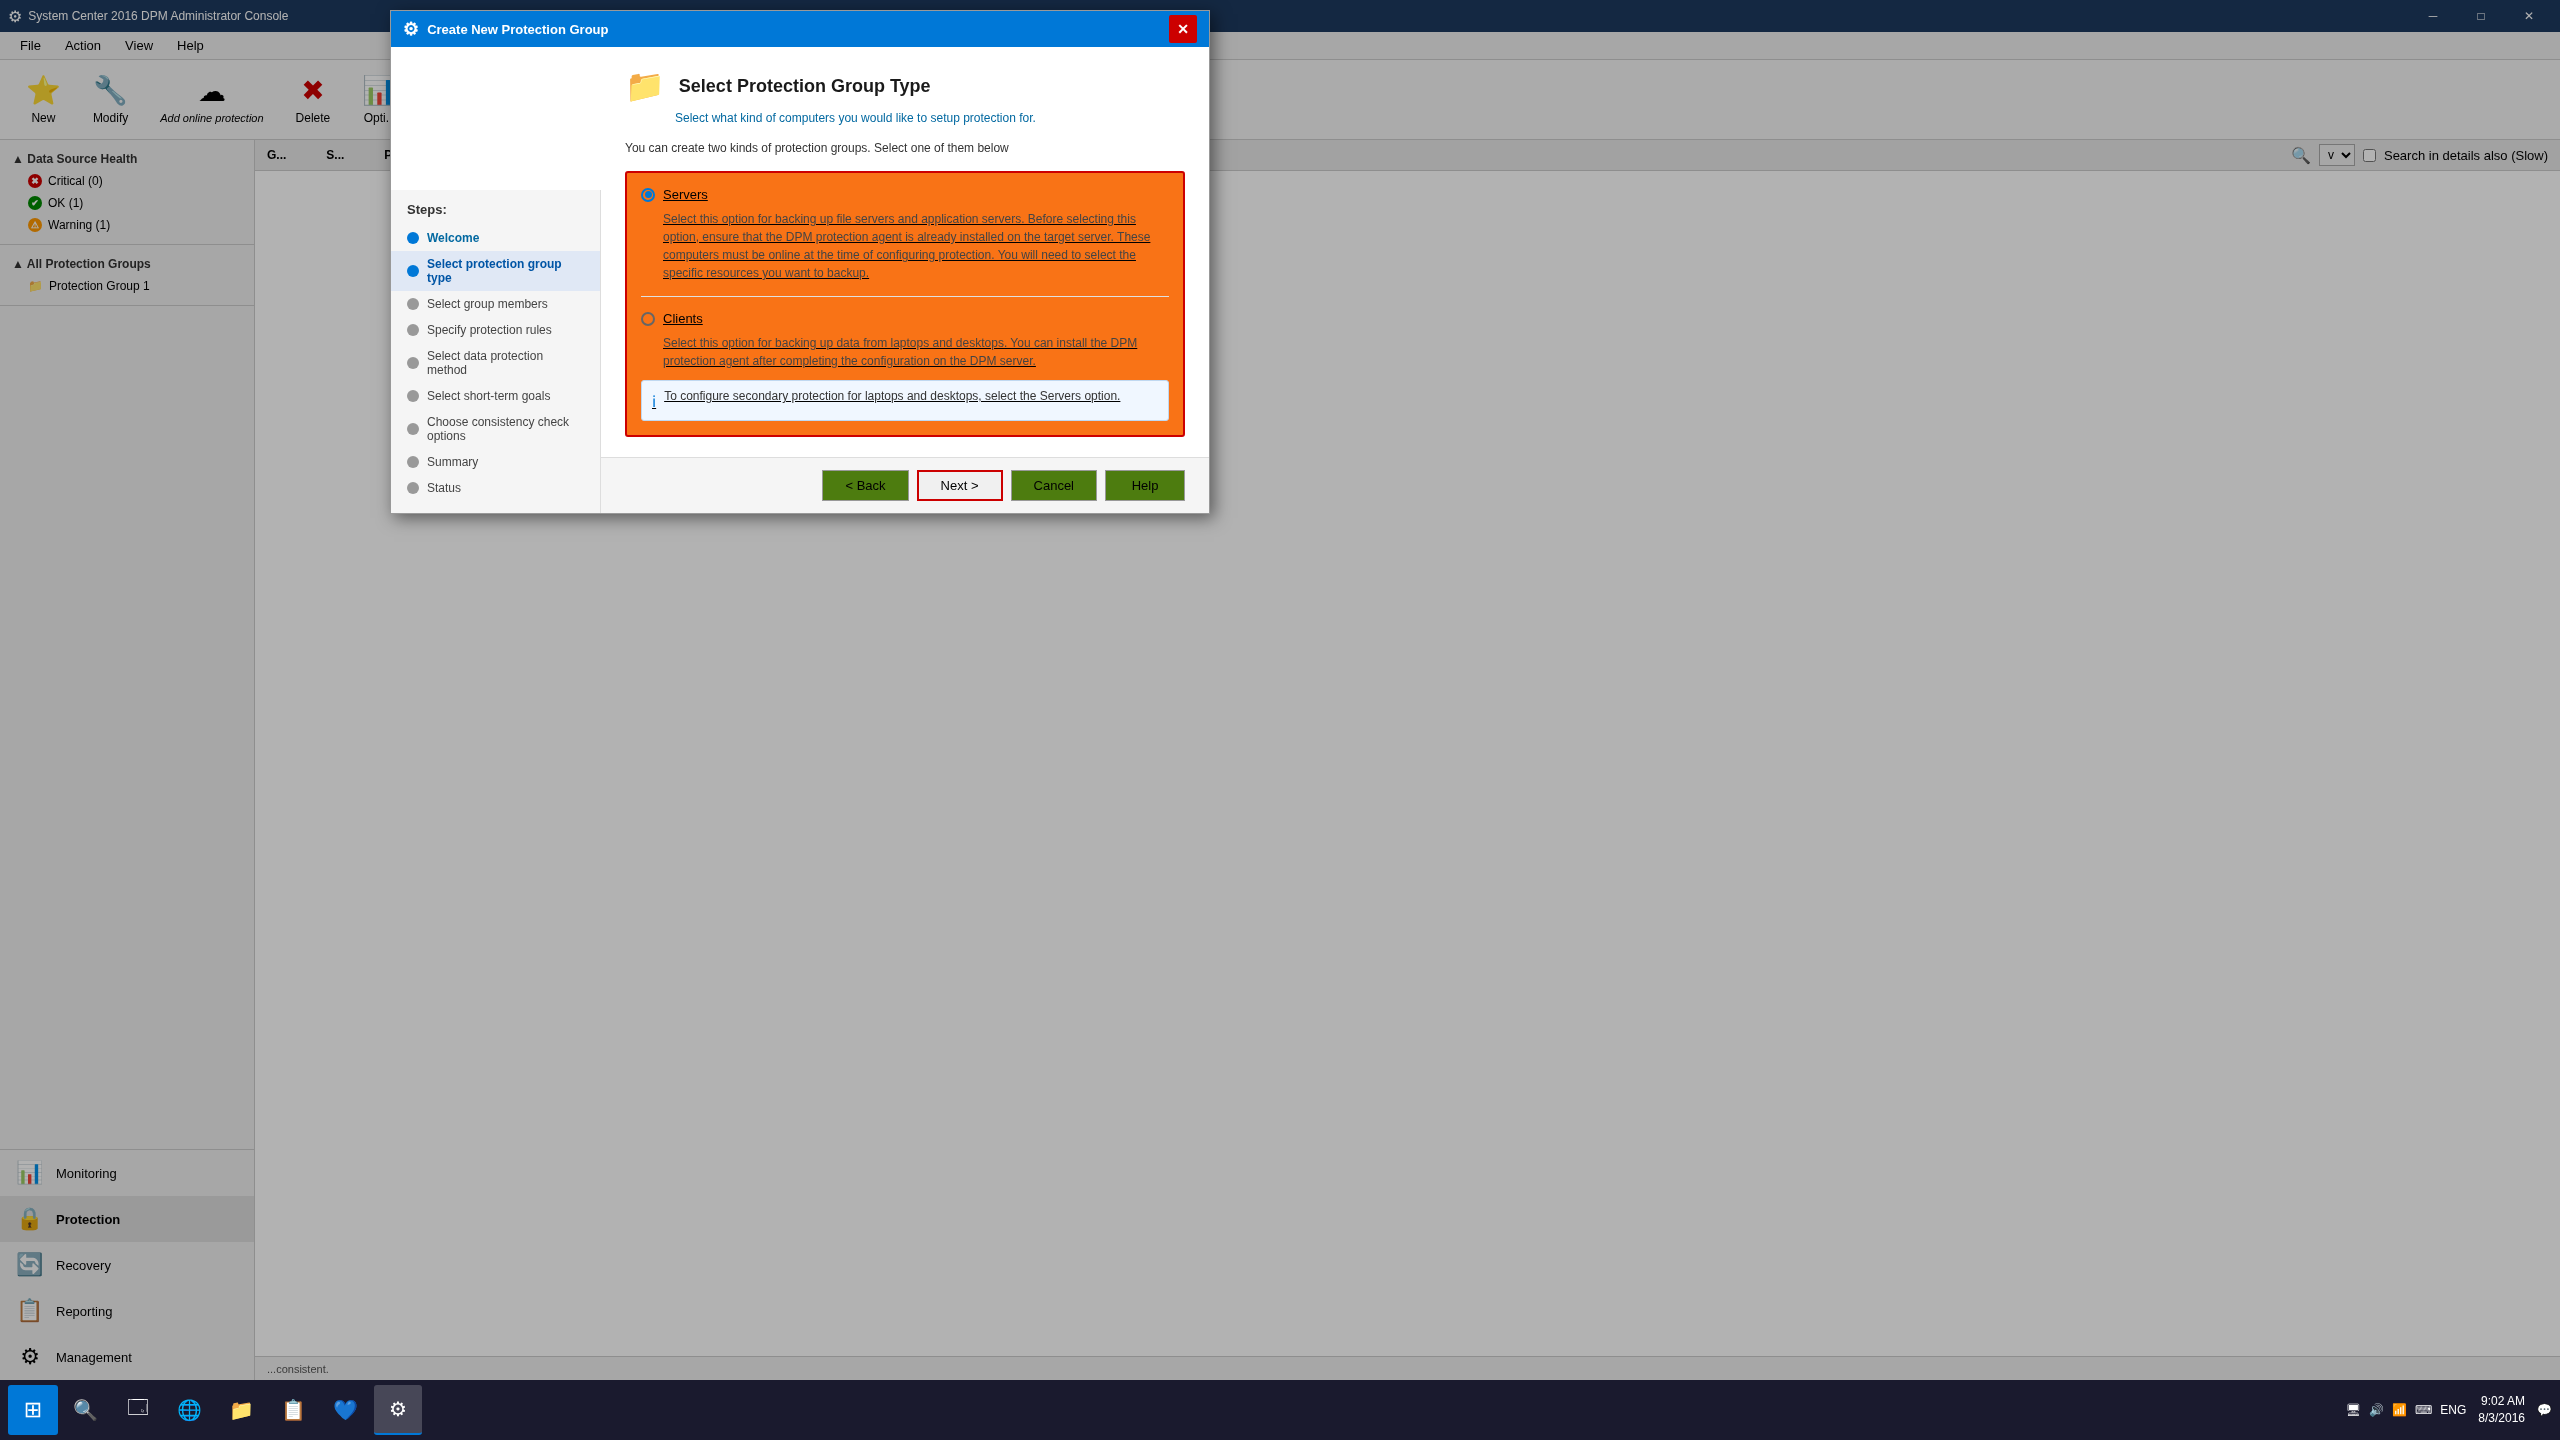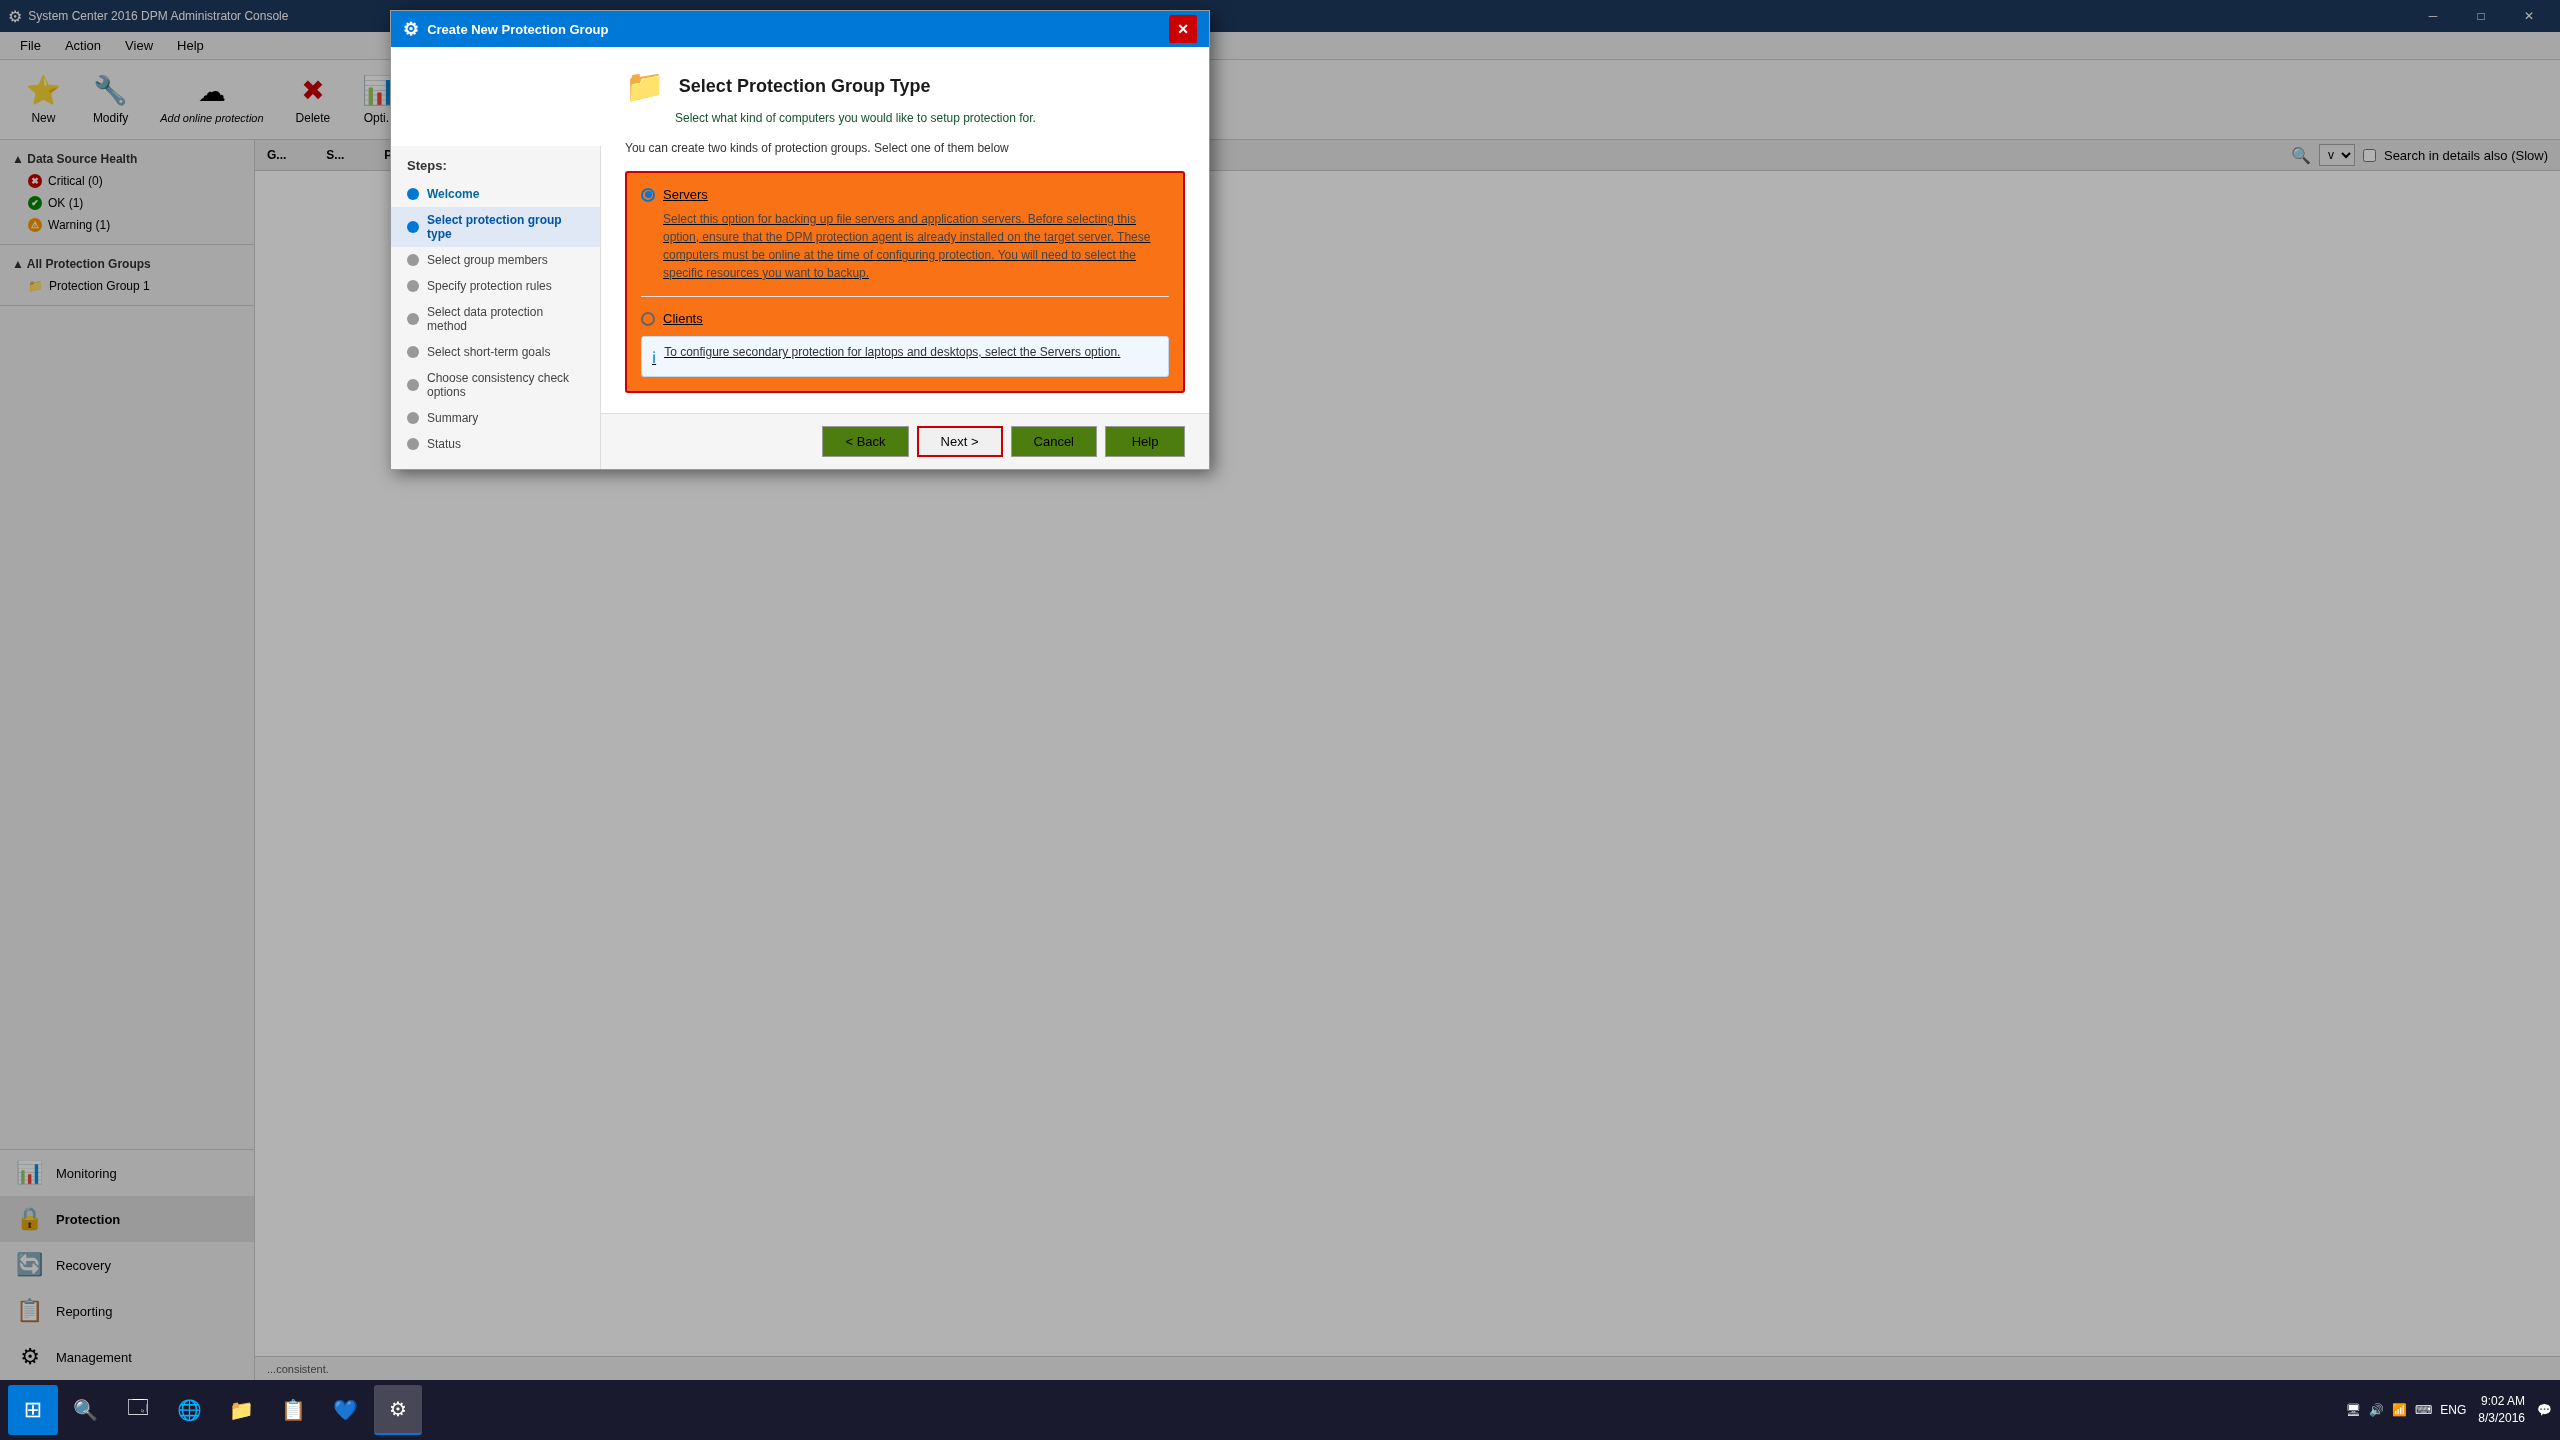--- a/index.html
+++ b/index.html
@@ -384,21 +384,21 @@
       display: flex;
       align-items: center;
       gap: 14px;
     }
     .dialog-page-title .folder-icon {
       font-size: 32px;
       color: #f0a000;
     }
     .dialog-page-subtitle {
       font-size: 12px;
-      color: #14532d;
+      color: #0369a1;
       margin-left: 50px;
       margin-bottom: 16px;
     }
 
     .dialog-description {
       font-size: 12px;
       color: #333;
       margin-bottom: 16px;
     }
 
@@ -705,20 +705,21 @@
               <span>Servers</span>
             </div>
             <div class="option-desc">Select this option for backing up file servers and application servers. Before selecting this option, ensure that the DPM protection agent is already installed on the target server. These computers must be online at the time of configuring protection. You will need to select the specific resources you want to backup.</div>
 
             <div class="option-divider"></div>
 
             <div class="option-header">
               <span class="radio-empty"></span>
               <span>Clients</span>
             </div>
+            <div class="option-desc">Select this option for backing up data from laptops and desktops. You can install the DPM protection agent after completing the configuration on the DPM server.</div>
 
             <div class="info-note">
               <span class="info-icon">ℹ</span>
               <span>To configure secondary protection for laptops and desktops, select the Servers option.</span>
             </div>
           </div>
         </div>
 
         <div class="dialog-footer">
           <button class="dialog-btn">&lt; Back</button>

